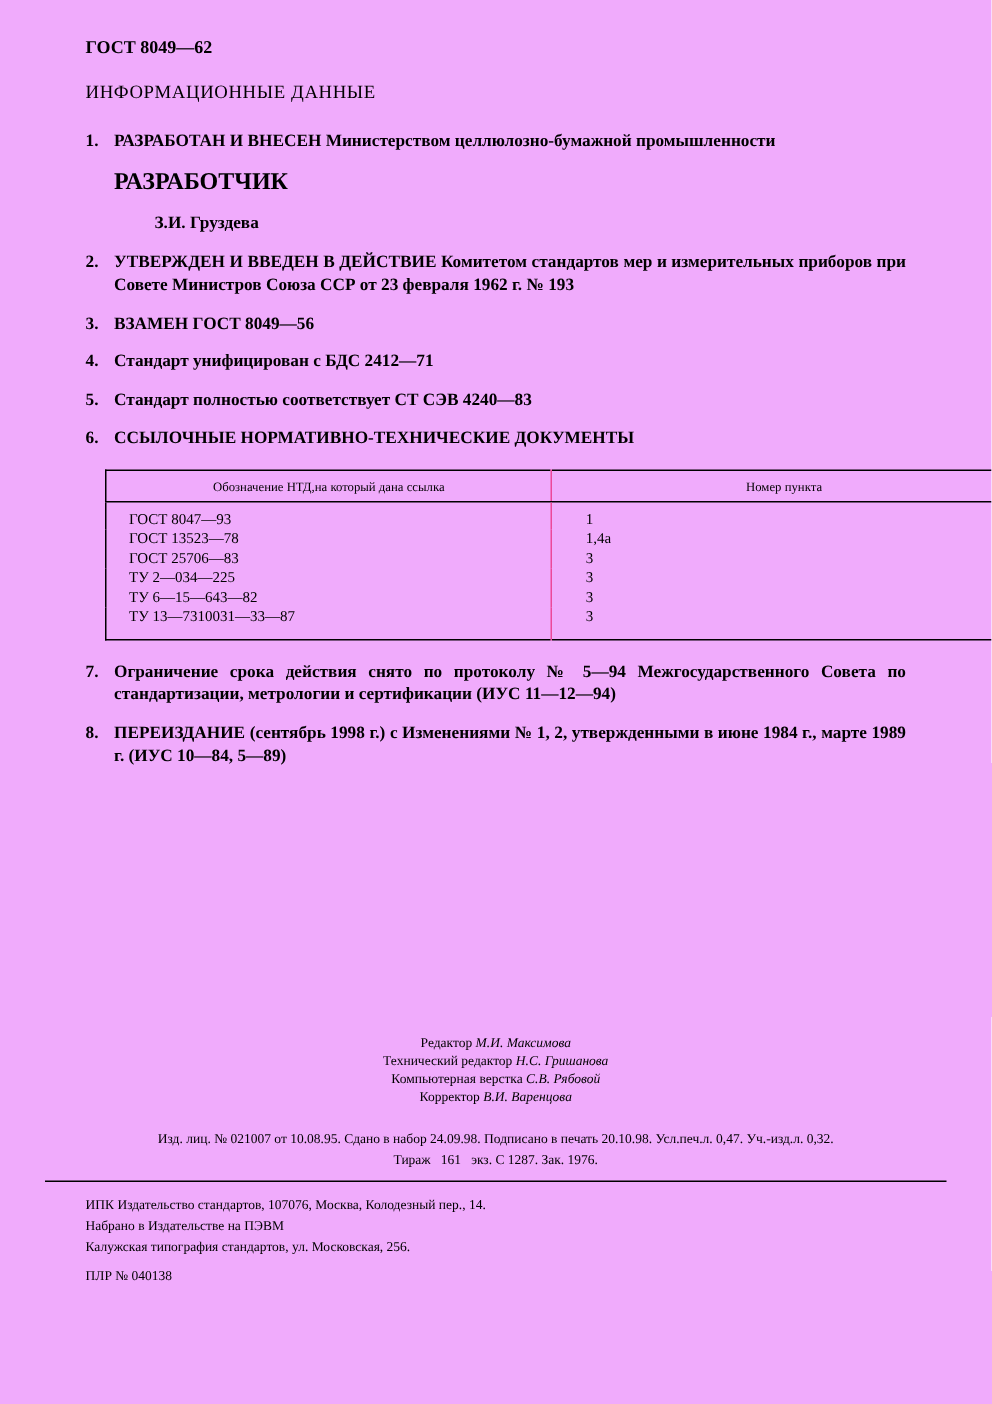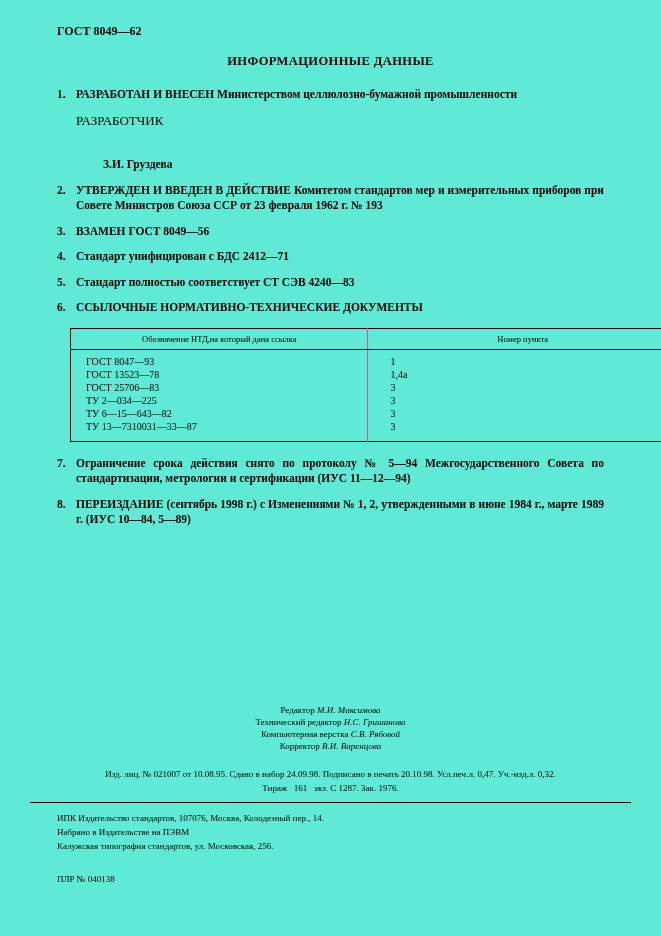--- a/index.html
+++ b/index.html
@@ -1,55 +1,55 @@
 <!DOCTYPE html>
 <html><head>
 <meta charset="utf-8">
 <style>
   * { box-sizing: border-box; }
   html, body { margin: 0; padding: 0; background: #ffffff; }
   .page {
     width: 661px;
     height: 936px;
-    background: #5eead4;
+    background: #f0abfc;
     color: #000000;
     font-family: "Liberation Serif", serif;
     padding: 24px 57px 0 57px;
     overflow: hidden;
     position: relative;
   }
   .doc-code {
     font-size: 12px;
     font-weight: bold;
   }
   .title {
-    text-align: center;
+    text-align: left;
     font-size: 12.5px;
-    font-weight: bold;
+    font-weight: normal;
     letter-spacing: 0.4px;
     margin: 15px 0 18px 0;
   }
   .item {
     font-size: 11.5px;
     font-weight: bold;
     line-height: 1.35;
     text-align: justify;
     margin: 0 0 10px 0;
     padding-left: 19px;
     text-indent: -19px;
   }
   .item .num {
     display: inline-block;
     width: 19px;
     text-indent: 0;
   }
   .sub-label {
-    font-size: 13px;
-    font-weight: normal;
-    margin: 0 0 29px 0;
+    font-size: 16px;
+    font-weight: bold;
+    margin: 0 0 12px 0;
     padding-left: 19px;
   }
   .sub-name {
     font-size: 11.5px;
     font-weight: bold;
     margin: 0 0 13px 0;
     padding-left: 46px;
   }
   .ref-table {
     width: 608px;
@@ -93,21 +93,21 @@
     border: 0;
     border-top: 1px solid #000;
     margin: 7px -27px 0 -27px;
   }
   .publisher {
     margin-top: 9px;
     text-align: left;
     font-size: 9px;
     line-height: 1.55;
   }
-  .publisher .plr { margin-top: 19px; }
+  .publisher .plr { margin-top: 5px; }
 </style>
 </head>
 <body>
 
 <div class="page">
 
   <div class="doc-code">ГОСТ 8049—62</div>
 
   <div class="title">ИНФОРМАЦИОННЫЕ ДАННЫЕ</div>
 

